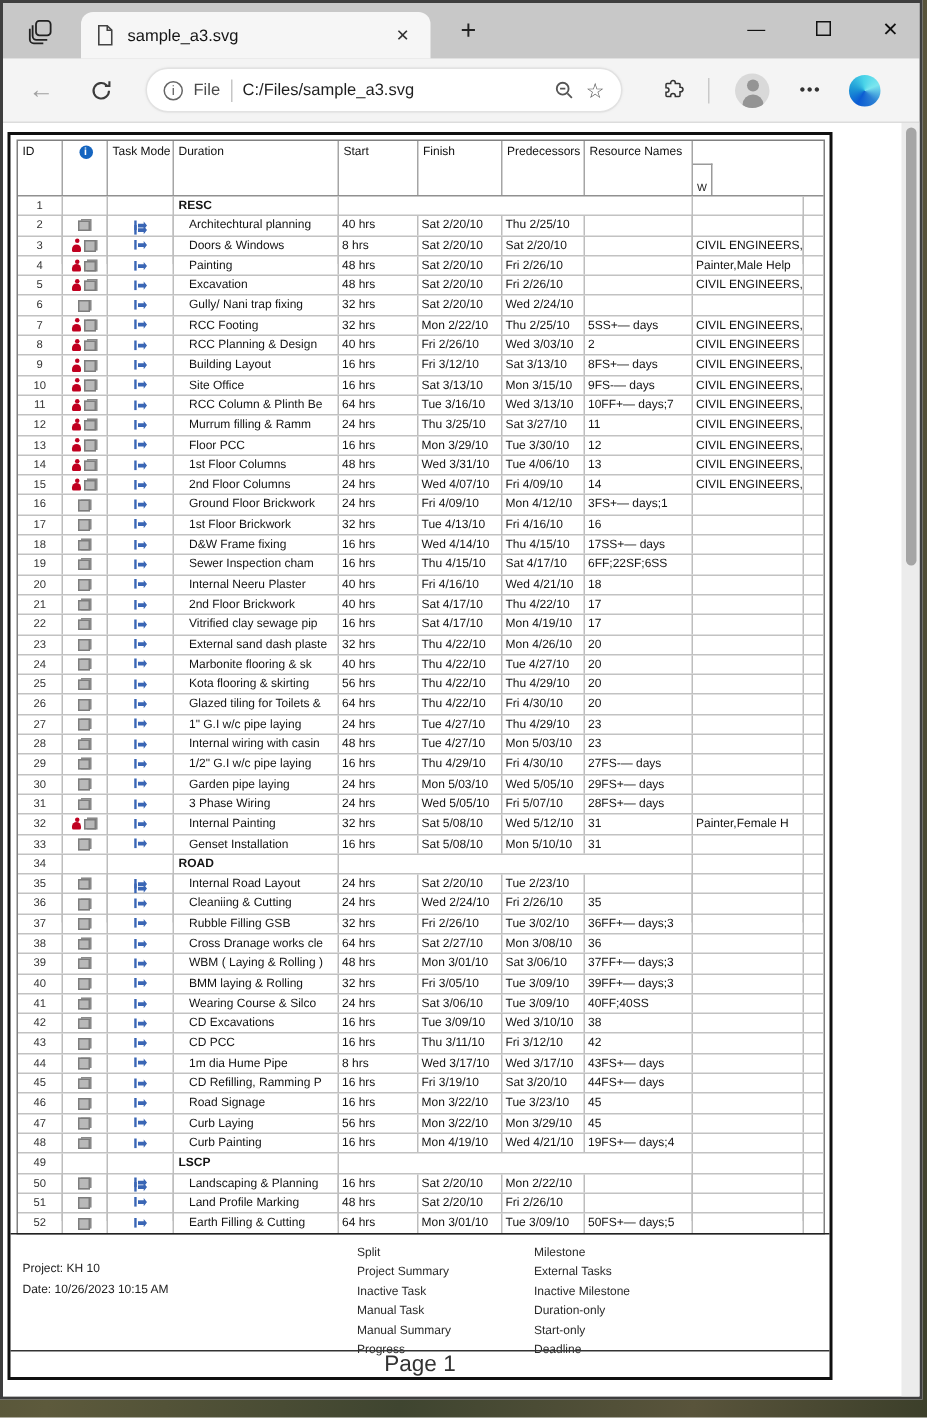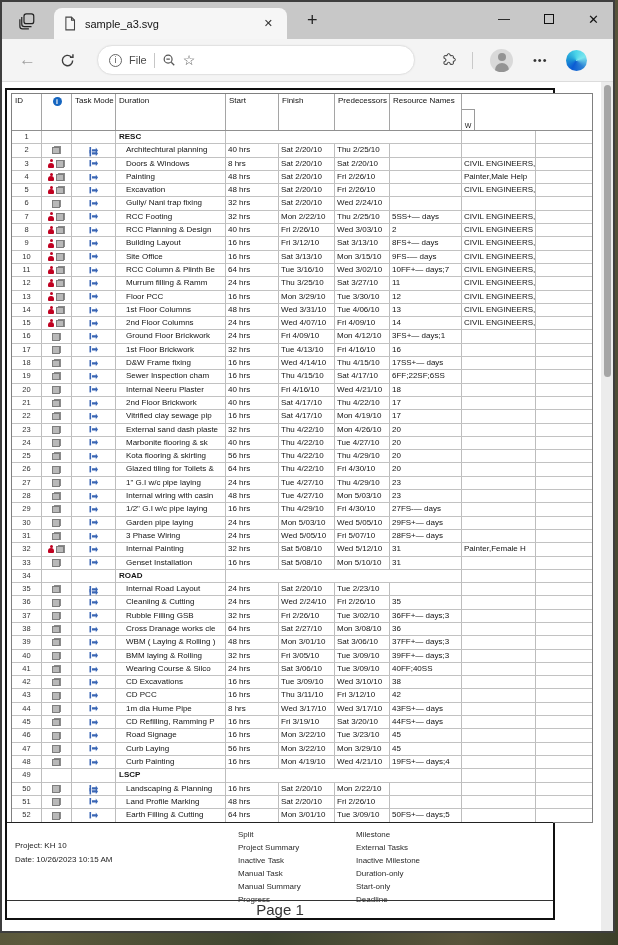--- a/index.html
+++ b/index.html
@@ -54,21 +54,21 @@
   .avatar::after { content: ""; position: absolute; left: 4.5px; top: 14px; width: 14px; height: 9px; border-radius: 7px 7px 0 0; background: #949494; }
   .more { margin-left: 20px; font-size: 11px; color: #333; letter-spacing: 1px; }
   .copilot { margin-left: 18px; width: 21px; height: 21px; border-radius: 50%;
     background: conic-gradient(from 210deg,#0b5bd3,#1e9ad6,#49d3e8,#7be6ef,#2a7fd4,#0b5bd3); }
   
   .viewport { position: relative; height: 849px; background: #fff; }
   .scrollbar { position: absolute; right: 0; top: 0; width: 12px; height: 100%; background: #ececec; }
   .scroll-thumb { position: absolute; left: 2.5px; top: 3px; width: 7px; height: 292px; background: #a5a5a5; border-radius: 4px; }
   
   .page { position: absolute; left: 3px; top: 6px; width: 550px; height: 832px; border: 2px solid #101010; background: #fff; }
-  .proj-table { position: absolute; left: 4px; top: 3px; width: 582px; border: 1px solid #808080; background: #fff; }
+  .proj-table { position: absolute; left: 4px; top: 3px; width: 539px; border: 1px solid #808080; background: #fff; }
   .grid { display: grid; grid-template-columns: 30px 30px 44px 110px 53px 56px 55px 72px 74px 13px; }
   .thead { height: 37px; border-bottom: 1px solid #909090; }
   .hc { border-right: 1px solid #a5a5a5; font-size: 8px; color: #111; padding: 2px 2px 0 3px; overflow: hidden; white-space: nowrap; position: relative; }
   .hc:last-child { border-right: none; }
   .hc.center { text-align: center; }
   .hinfo-icon { display: inline-block; width: 9px; height: 9px; border-radius: 50%; background: #1565c0; color: #fff;
     font-size: 7px; font-weight: bold; line-height: 9px; text-align: center; margin-top: 1px; }
   .wbox { position: absolute; left: -1px; bottom: 0; width: 14px; height: 21px; border: 1px solid #9a9a9a; border-bottom: none;
     font-size: 7px; color: #222; display: flex; align-items: flex-end; justify-content: center; padding-bottom: 1px; }
   .tbody .trow { height: 13.3px; border-bottom: 1px solid #c2c2c2; }
@@ -135,20 +135,21 @@
     <span class="nav-refresh">
       <svg width="15" height="15" viewBox="0 0 16 16" fill="none" stroke="#3c3c3c" stroke-width="1.5">
         <path d="M13.5 8a5.5 5.5 0 1 1-1.7-3.97"></path>
           <path d="M13.8 1.3v3.2h-3.2"></path>
       </svg>
     </span>
     <div class="addressbar">
       <span class="info-i">i</span>
       <span class="file-label">File</span>
       <span class="ab-divider"></span>
+      <span class="url">C:/Files/sample_a3.svg</span>
       <span class="zoom-icon">
         <svg width="14" height="14" viewBox="0 0 16 16" fill="none" stroke="#555" stroke-width="1.4">
           <circle cx="7" cy="7" r="4.5"></circle>
             <path d="M10.6 10.6L14 14"></path>
             <path d="M5 7h4"></path>
         </svg>
       </span>
       <span class="star-icon">☆</span>
     </div>
     <span class="ext-icon">
@@ -406,21 +407,21 @@
                 <span class="mode-ic">
                   <svg width="9" height="9" viewBox="0 0 9 9">
                     <rect x="0.5" y="1" width="1.6" height="6.4" fill="#3a66b5"></rect>
                     <path d="M3 3.2 L6.8 3.2 L6.8 1.6 L9 4.4 L6.8 7.2 L6.8 5.6 L3 5.6 Z" fill="#3a66b5"></path>
                   </svg>
                 </span>
               </div>
               <div class="c cname">RCC Column &amp; Plinth Be</div>
               <div class="c cdur">64 hrs</div>
               <div class="c cstart">Tue 3/16/10</div>
-              <div class="c cfin">Wed 3/02/10</div>
+              <div class="c cfin">Wed 3/13/10</div>
               <div class="c cpred">10FF+— days;7</div>
               <div class="c cres">CIVIL ENGINEERS,M</div>
               <div class="c cw"></div>
             </div>
             <div class="grid trow">
               <div class="c cid">12</div>
               <div class="c cinfo">
                 <span class="person-ic"></span>
                 <span class="note-ic"></span>
               </div>

